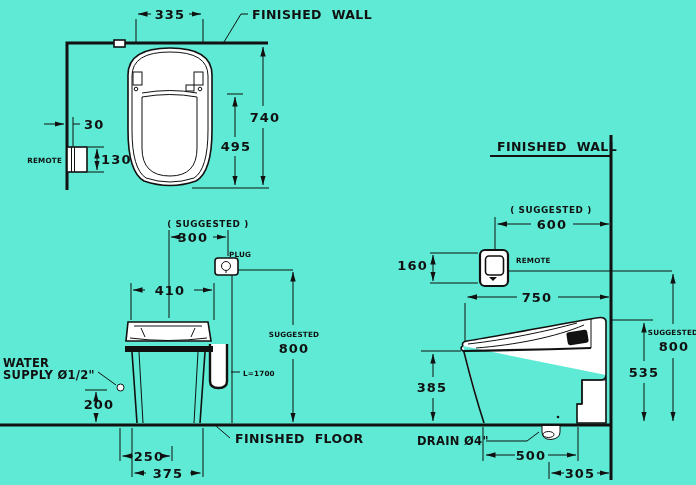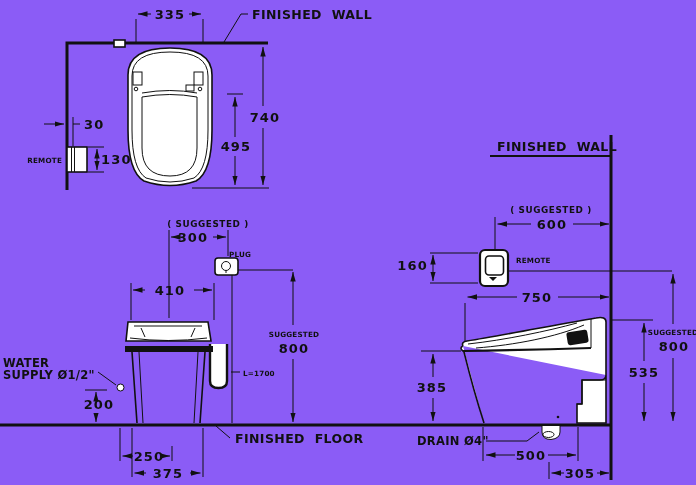--- a/index.html
+++ b/index.html
@@ -1,16 +1,16 @@
 <!DOCTYPE html>
 <html><head>
 <meta charset="utf-8">
 <style>
   html,body{margin:0;padding:0;background:#fff;}
-  .sheet{width:696px;height:485px;background:#8b5cf6;position:relative;overflow:hidden;}
+  .sheet{width:696px;height:485px;background:#5eead4;position:relative;overflow:hidden;}
   svg{display:block;}
   text{font-family:"DejaVu Sans","Liberation Sans",sans-serif;font-weight:bold;fill:#111;}
   .dim{font-size:13px;letter-spacing:1.2px;text-anchor:middle;}
   .dimL{font-size:13px;letter-spacing:1.2px;text-anchor:start;}
   .dimR{font-size:13px;letter-spacing:1.2px;text-anchor:end;}
   .lbl{font-size:12.5px;letter-spacing:0.4px;word-spacing:5px;text-anchor:start;}
   .lbl2{font-size:11.5px;letter-spacing:0.3px;text-anchor:start;}
   .tiny{font-size:7.2px;letter-spacing:0.2px;text-anchor:start;}
   .tinyM{font-size:7.2px;letter-spacing:0.2px;text-anchor:middle;}
   .tinyR{font-size:7.2px;letter-spacing:0.2px;text-anchor:end;}

